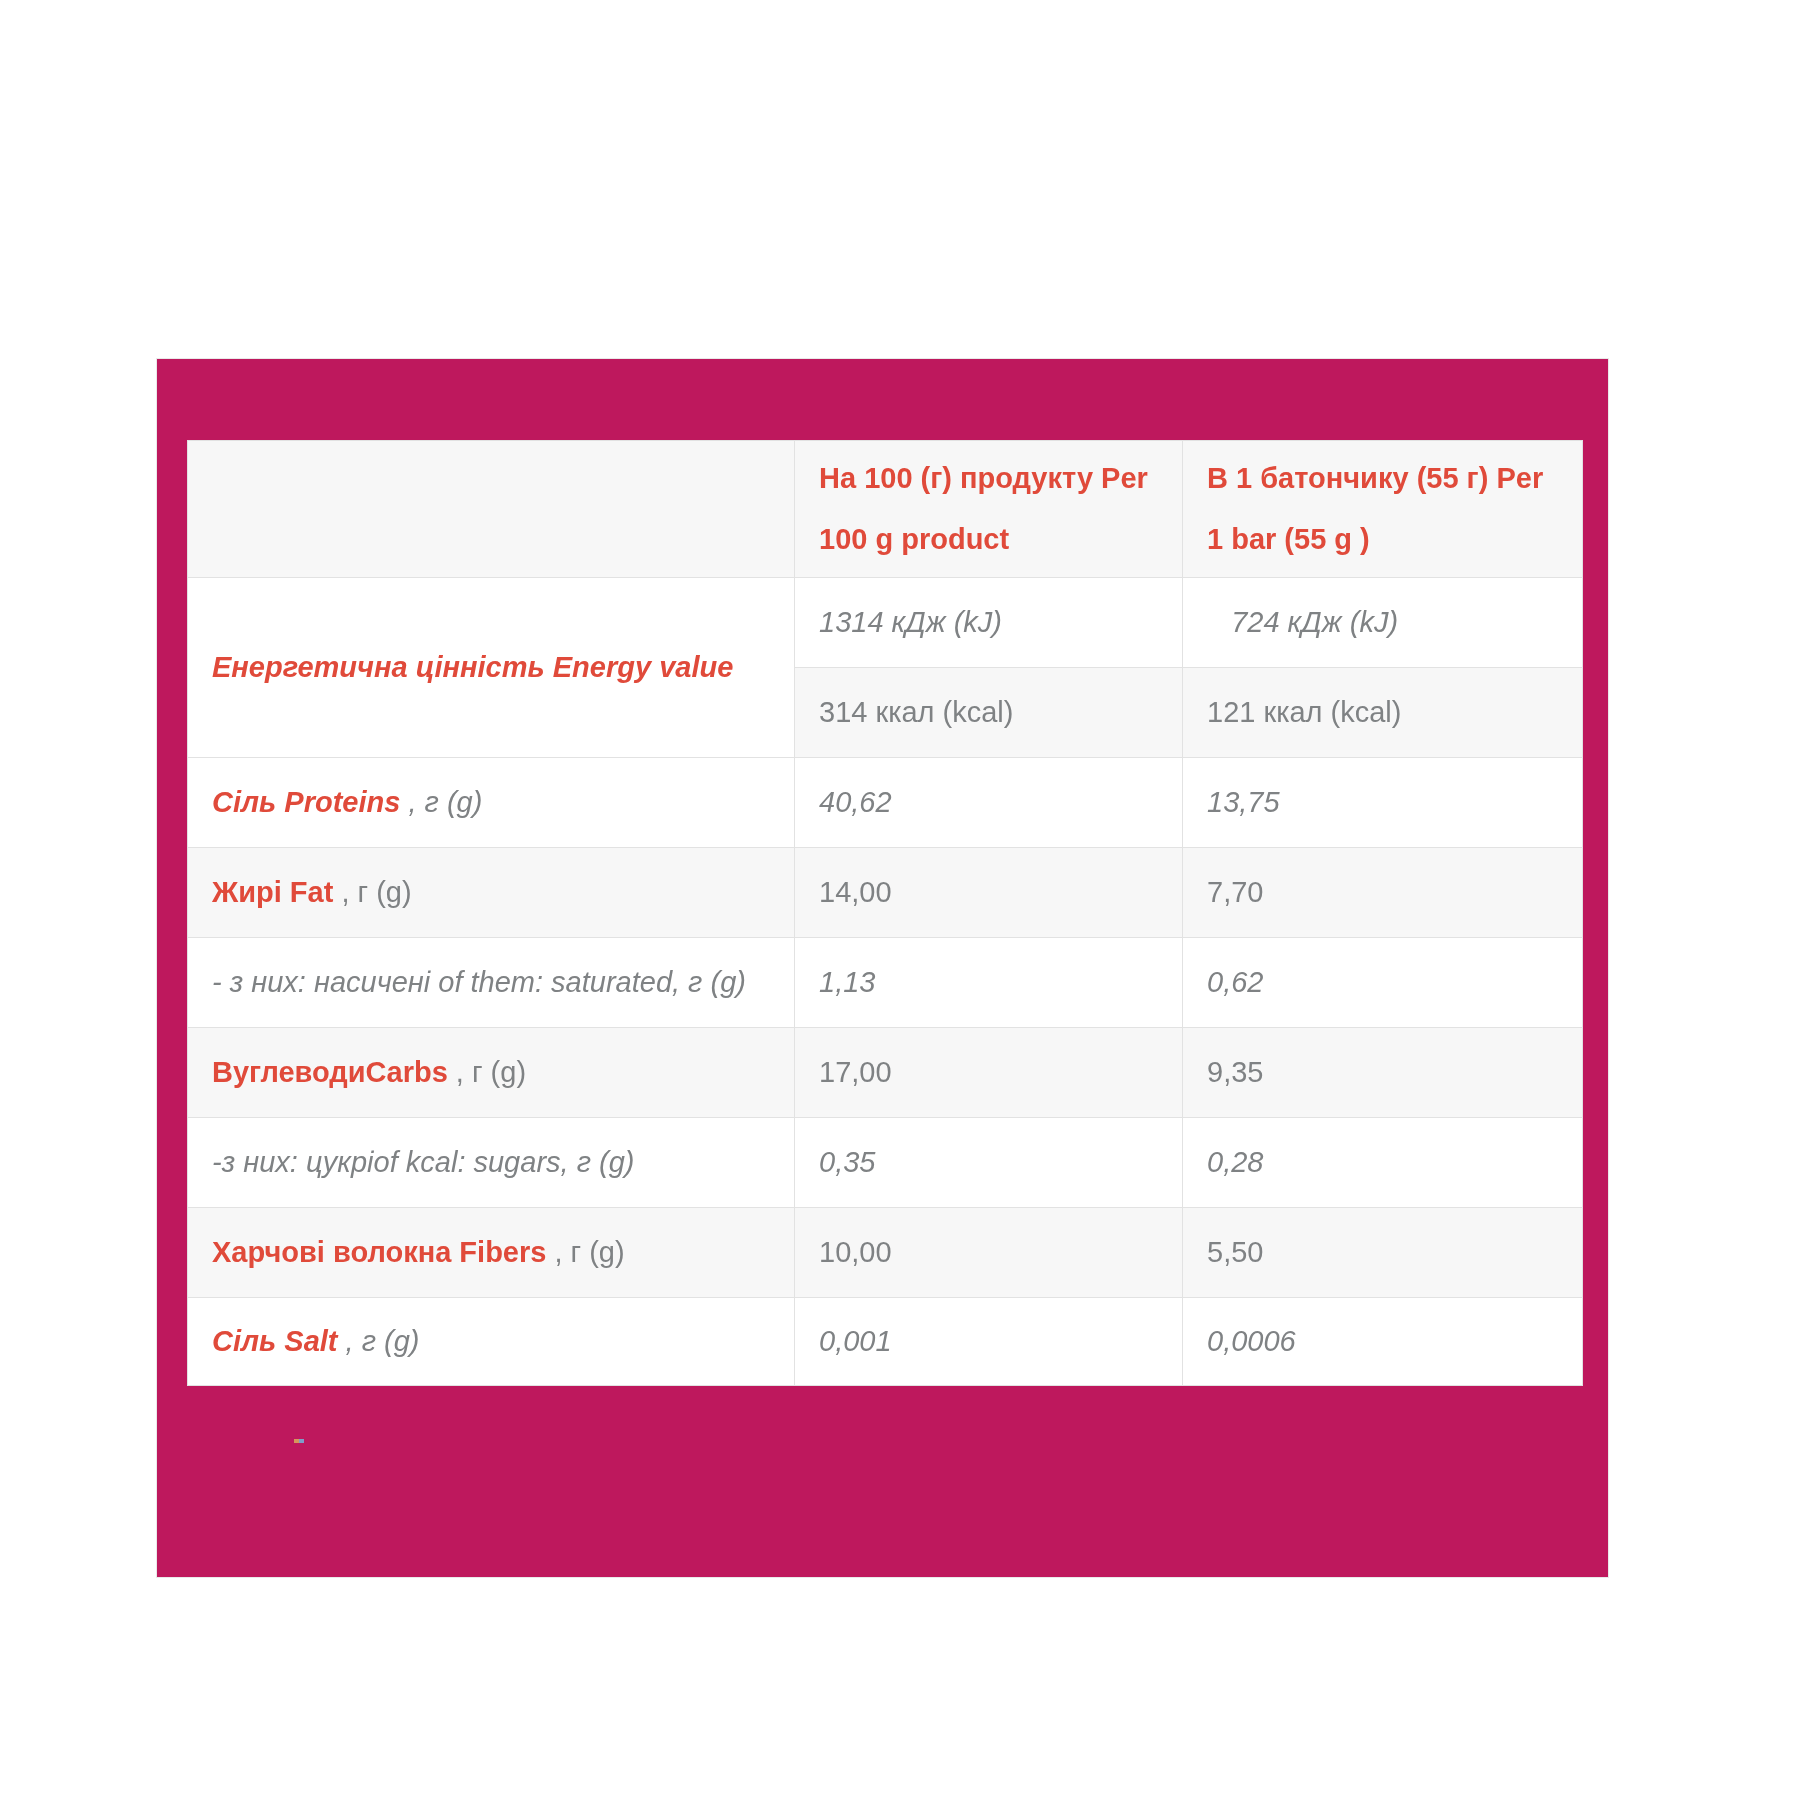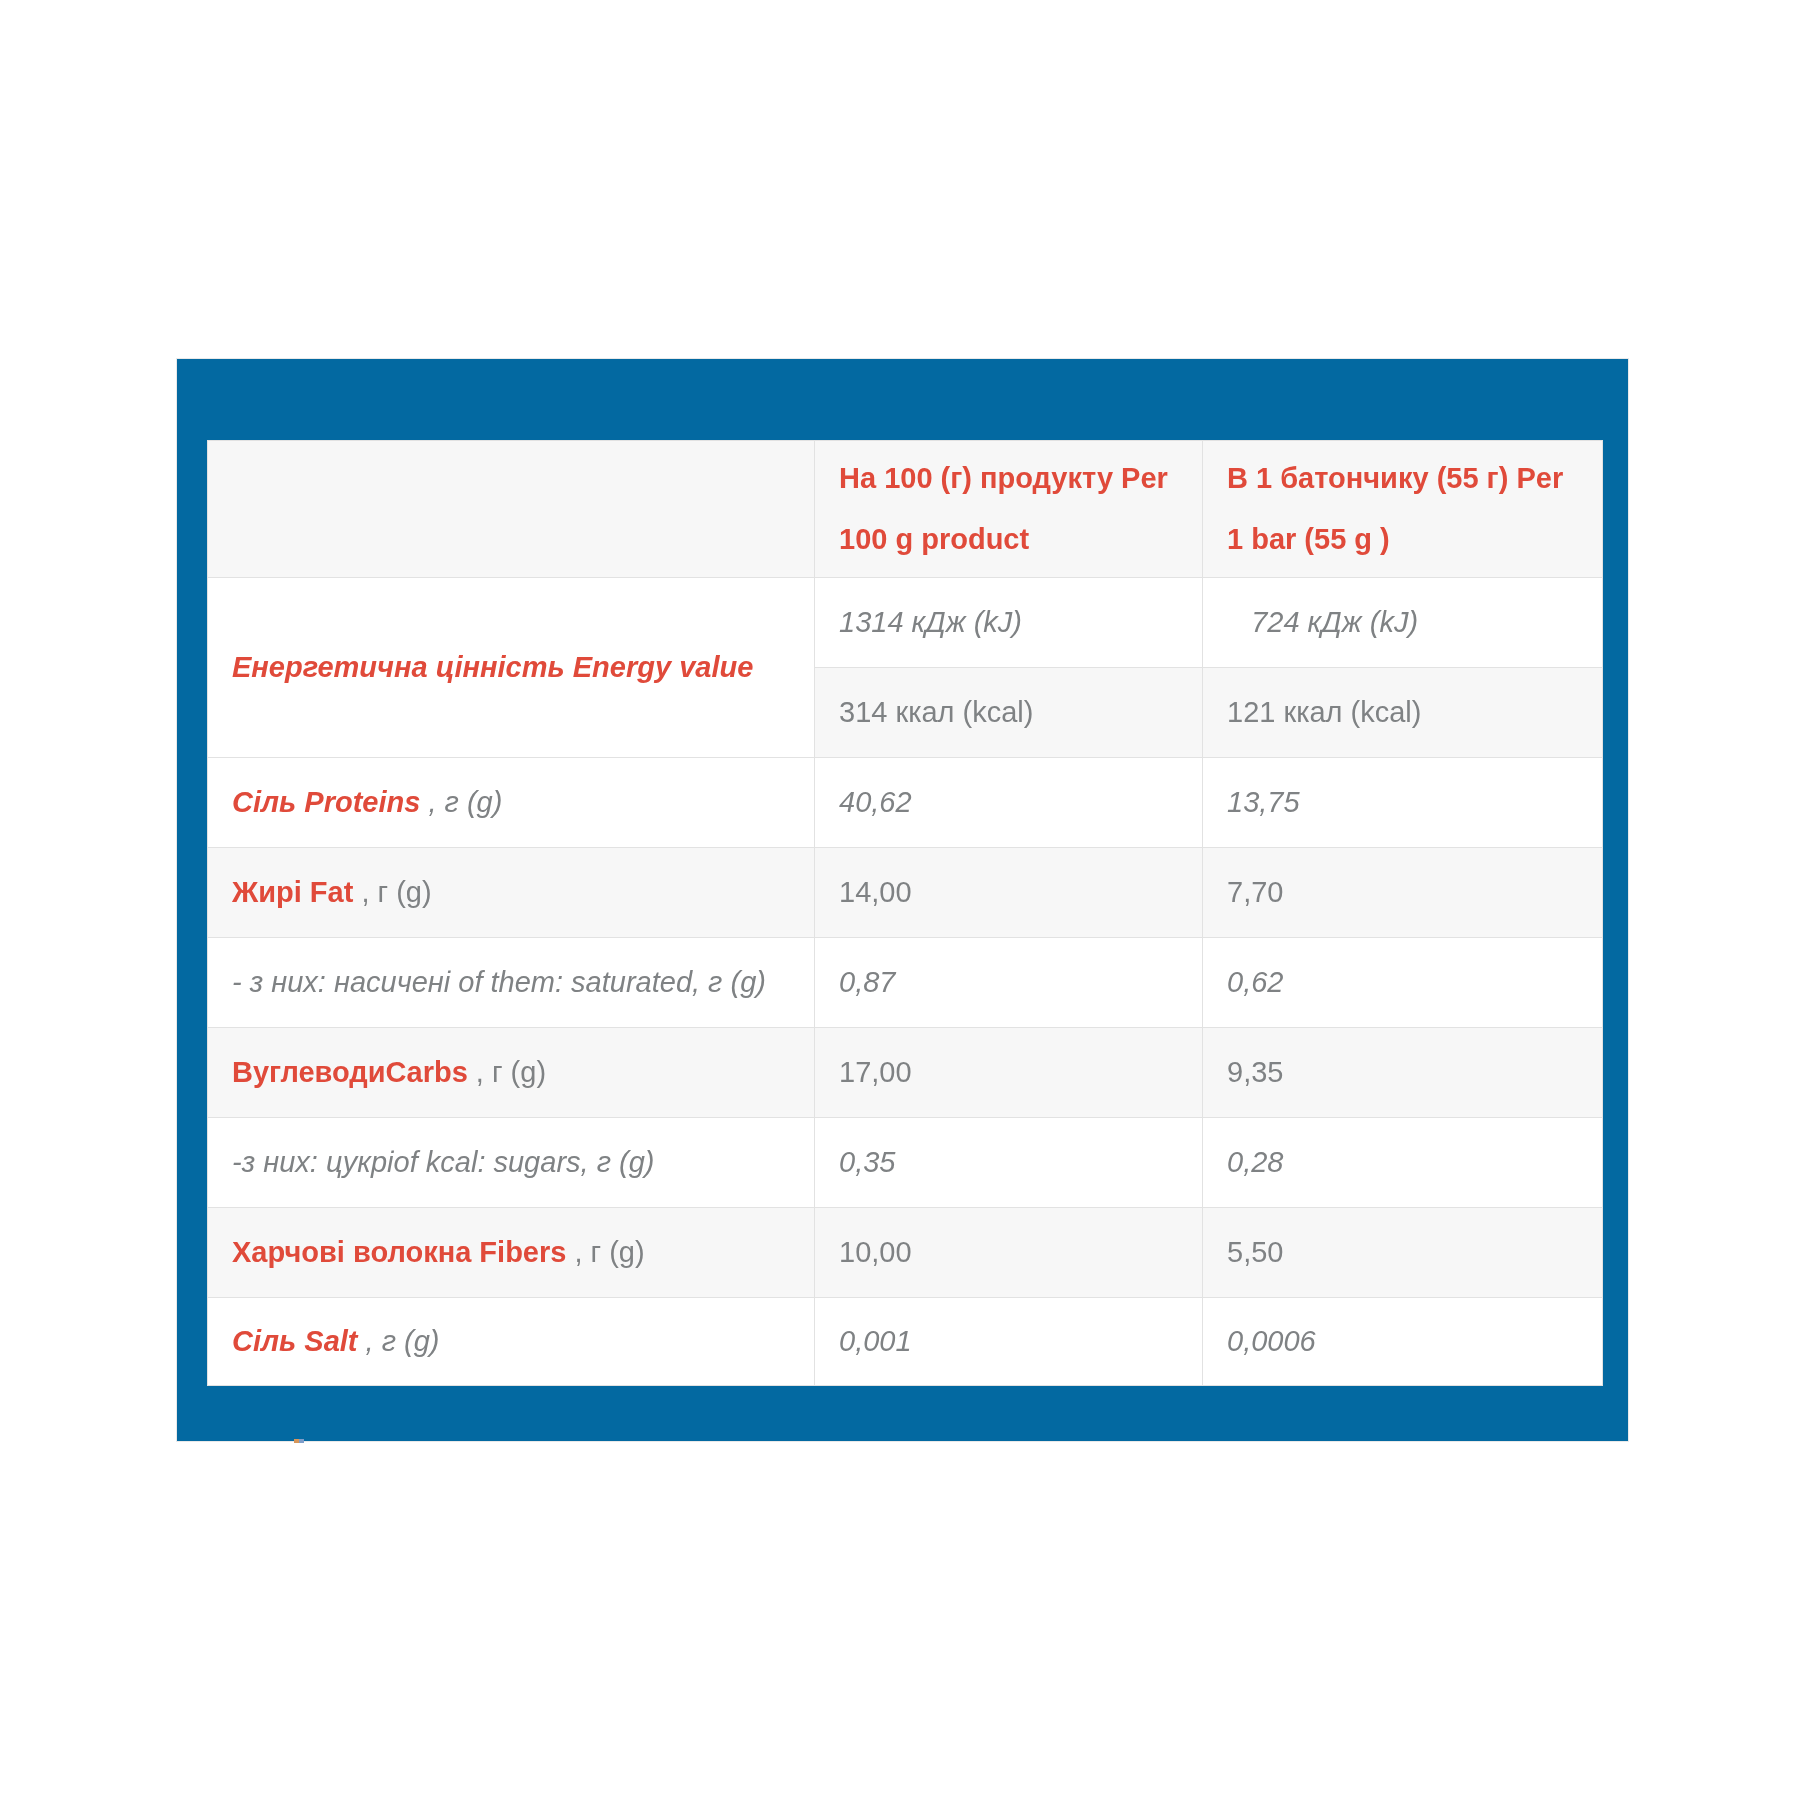--- a/index.html
+++ b/index.html
@@ -12,25 +12,25 @@
     font-family: "Liberation Sans", "DejaVu Sans", sans-serif;
   }
   .page {
     position: relative;
     width: 1800px;
     height: 1800px;
     background: #ffffff;
   }
   .card {
     position: absolute;
-    left: 176px;
+    left: 156px;
     top: 358px;
     width: 1453px;
-    height: 1084px;
-    background: #0369a1;
+    height: 1220px;
+    background: #be185d;
     border: 1px solid #e9e9e9;
     box-sizing: border-box;
   }
   table.nutrition {
     position: absolute;
     left: 30px;
     top: 81px;
     width: 1395px;
     border-collapse: collapse;
     table-layout: fixed;
@@ -114,21 +114,21 @@
           <td class="shade">
             <span class="lbl-strong">Жирі Fat</span><span class="lbl-rest"> , г (g)</span>
           </td>
           <td class="shade">14,00</td>
           <td class="shade">7,70</td>
         </tr>
         <tr class="h-row">
           <td class="white">
             <span class="lbl-rest">- з них: насичені of them: saturated, г (g)</span>
           </td>
-          <td class="white">0,87</td>
+          <td class="white">1,13</td>
           <td class="white">0,62</td>
         </tr>
         <tr class="h-row">
           <td class="shade">
             <span class="lbl-strong">ВуглеводиCarbs</span><span class="lbl-rest"> , г (g)</span>
           </td>
           <td class="shade">17,00</td>
           <td class="shade">9,35</td>
         </tr>
         <tr class="h-row">

